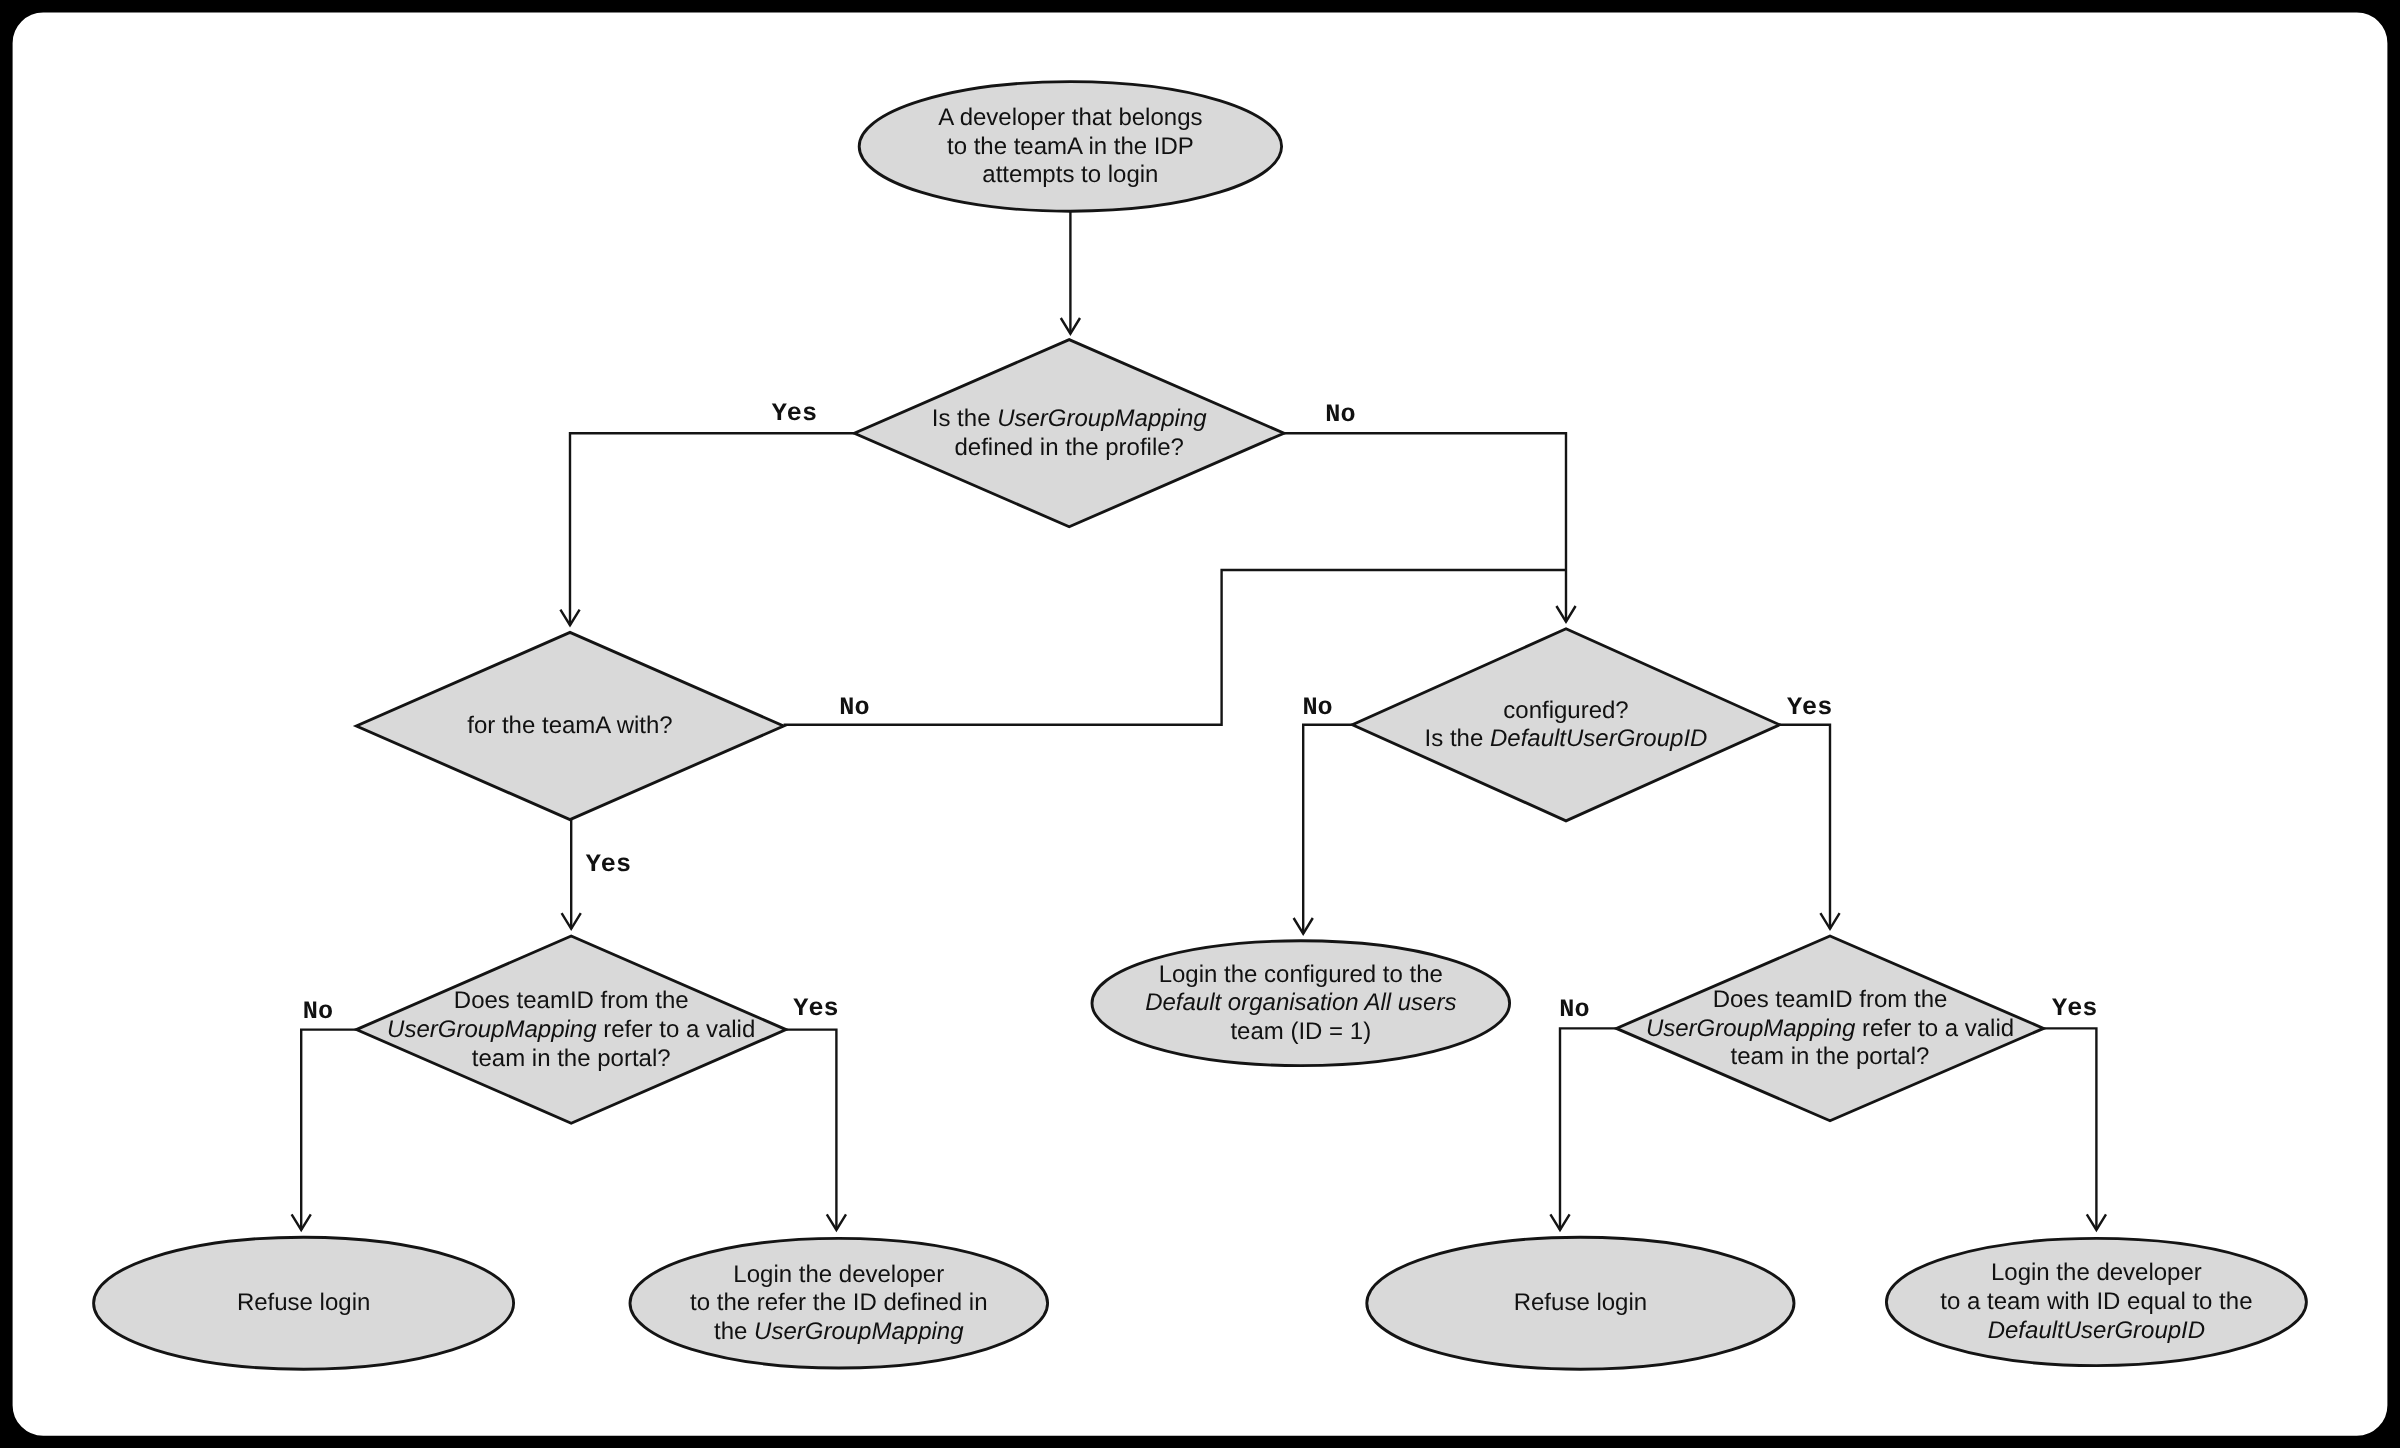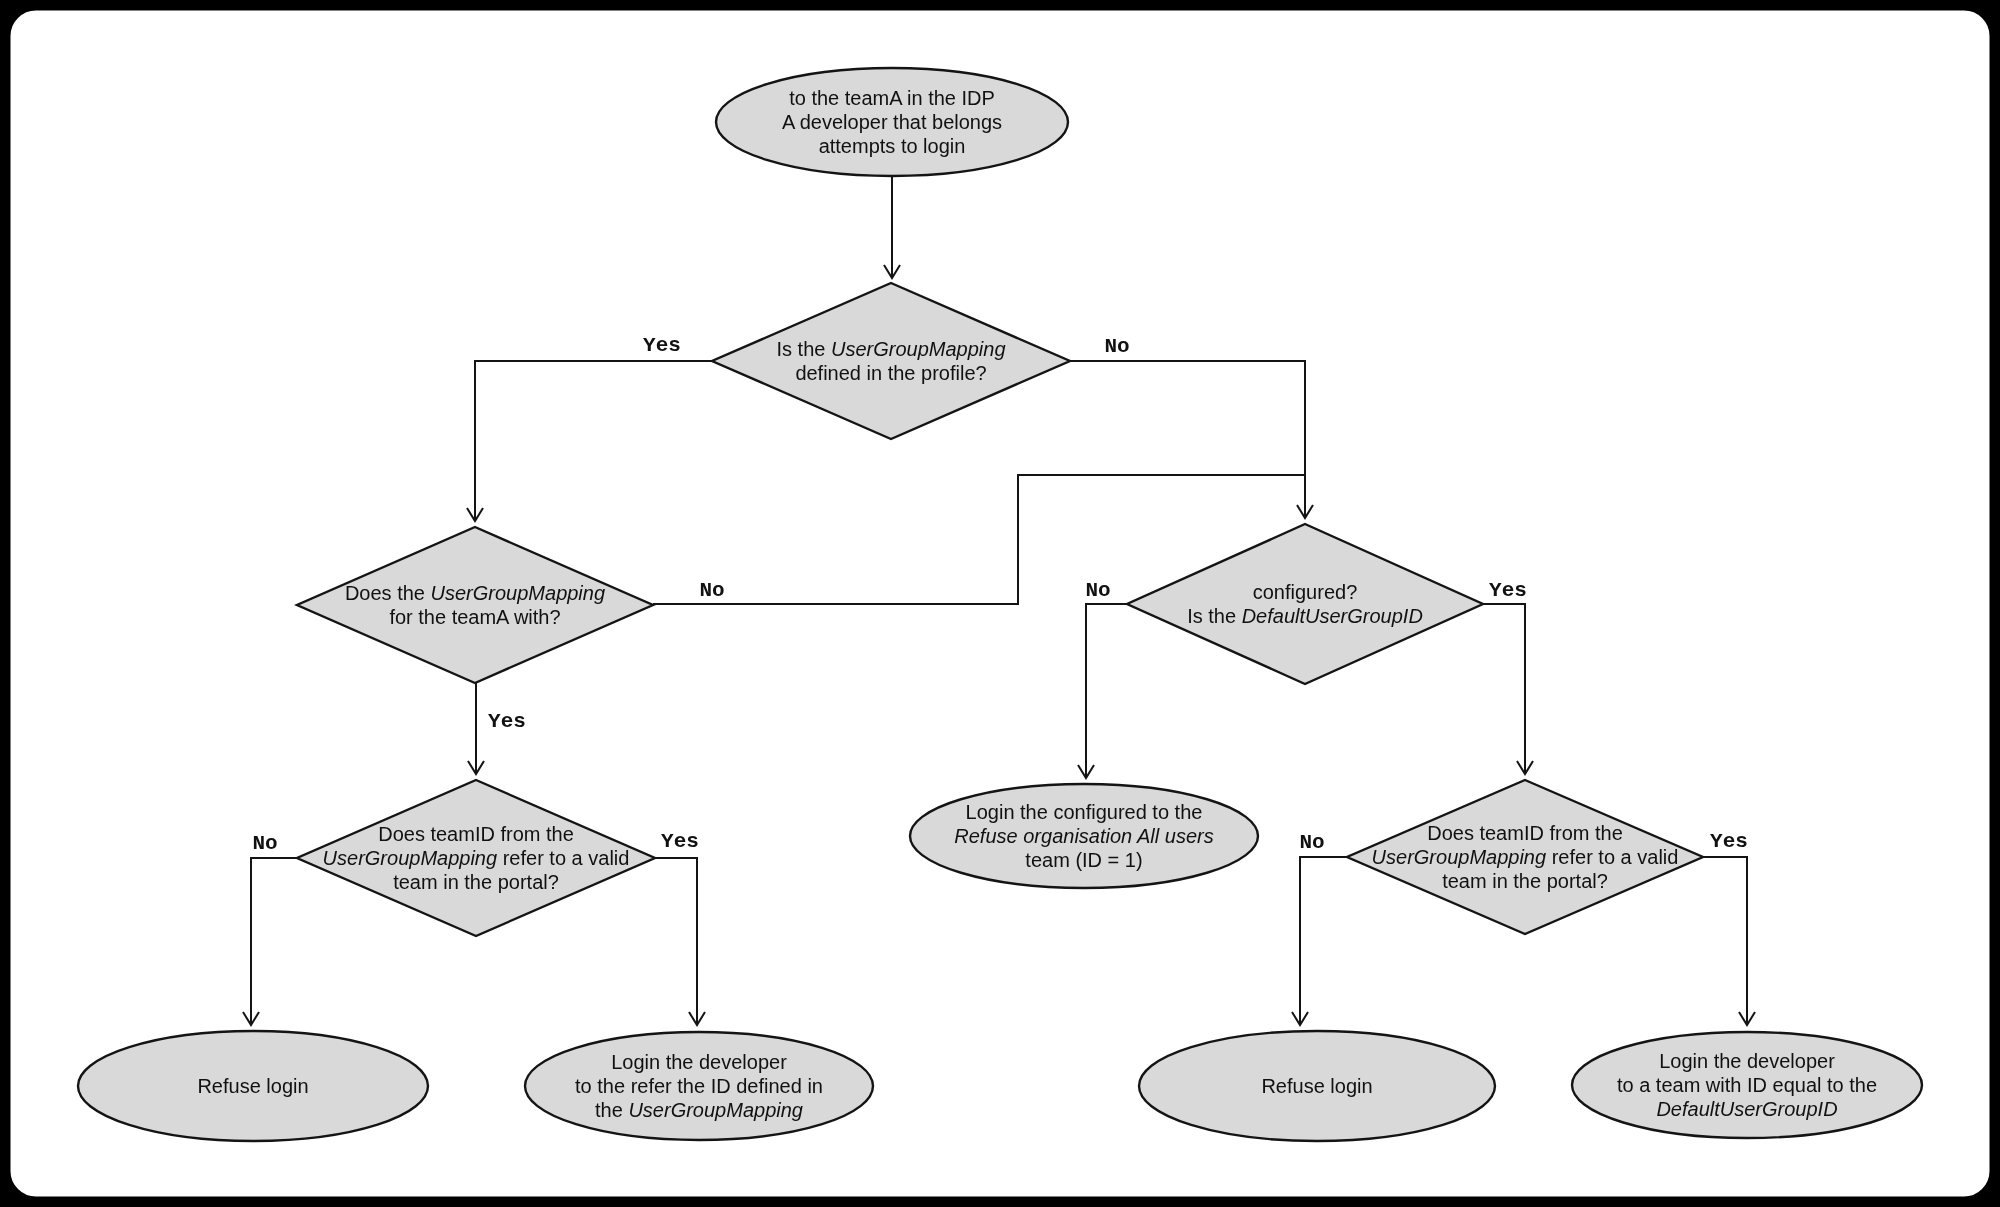--- a/index.html
+++ b/index.html
@@ -86,32 +86,31 @@
     <polygon class="shape" points="476,780 655,858 476,936 297,858"></polygon>
     <polygon class="shape" points="1525,780 1703,857 1525,934 1347,857"></polygon>
     <ellipse class="shape" cx="1084" cy="836" rx="174" ry="52"></ellipse>
     <ellipse class="shape" cx="253" cy="1086" rx="175" ry="55"></ellipse>
     <ellipse class="shape" cx="699" cy="1086" rx="174" ry="54"></ellipse>
     <ellipse class="shape" cx="1317" cy="1086" rx="178" ry="55"></ellipse>
     <ellipse class="shape" cx="1747" cy="1085" rx="175" ry="53"></ellipse>
   </svg>
 
   <div class="node" style="left:892px;top:122px">
+    <div class="ln"><span>A developer that belongs</span></div>
     <div class="ln"><span>to the teamA in the IDP</span></div>
-    <div class="ln"><span>A developer that belongs</span></div>
     <div class="ln"><span>attempts to login</span></div>
   </div>
 
   <div class="node" style="left:891px;top:361px">
     <div class="ln"><span>Is the </span><em>UserGroupMapping</em></div>
     <div class="ln"><span>defined in the profile?</span></div>
   </div>
 
   <div class="node" style="left:475px;top:605px">
-    <div class="ln"><span>Does the </span><em>UserGroupMapping</em></div>
     <div class="ln"><span>for the teamA with?</span></div>
   </div>
 
   <div class="node" style="left:1305px;top:604px">
     <div class="ln"><span>configured?</span></div>
     <div class="ln"><span>Is the </span><em>DefaultUserGroupID</em></div>
   </div>
 
   <div class="node" style="left:476px;top:858px">
     <div class="ln"><span>Does teamID from the</span></div>
@@ -120,21 +119,21 @@
   </div>
 
   <div class="node" style="left:1525px;top:857px">
     <div class="ln"><span>Does teamID from the</span></div>
     <div class="ln"><em>UserGroupMapping</em><span> refer to a valid</span></div>
     <div class="ln"><span>team in the portal?</span></div>
   </div>
 
   <div class="node" style="left:1084px;top:836px">
     <div class="ln"><span>Login the configured to the</span></div>
-    <div class="ln"><em>Refuse organisation All users</em></div>
+    <div class="ln"><em>Default organisation All users</em></div>
     <div class="ln"><span>team (ID = 1)</span></div>
   </div>
 
   <div class="node" style="left:253px;top:1086px">
     <div class="ln"><span>Refuse login</span></div>
   </div>
 
   <div class="node" style="left:699px;top:1086px">
     <div class="ln"><span>Login the developer</span></div>
     <div class="ln"><span>to the refer the ID defined in</span></div>

